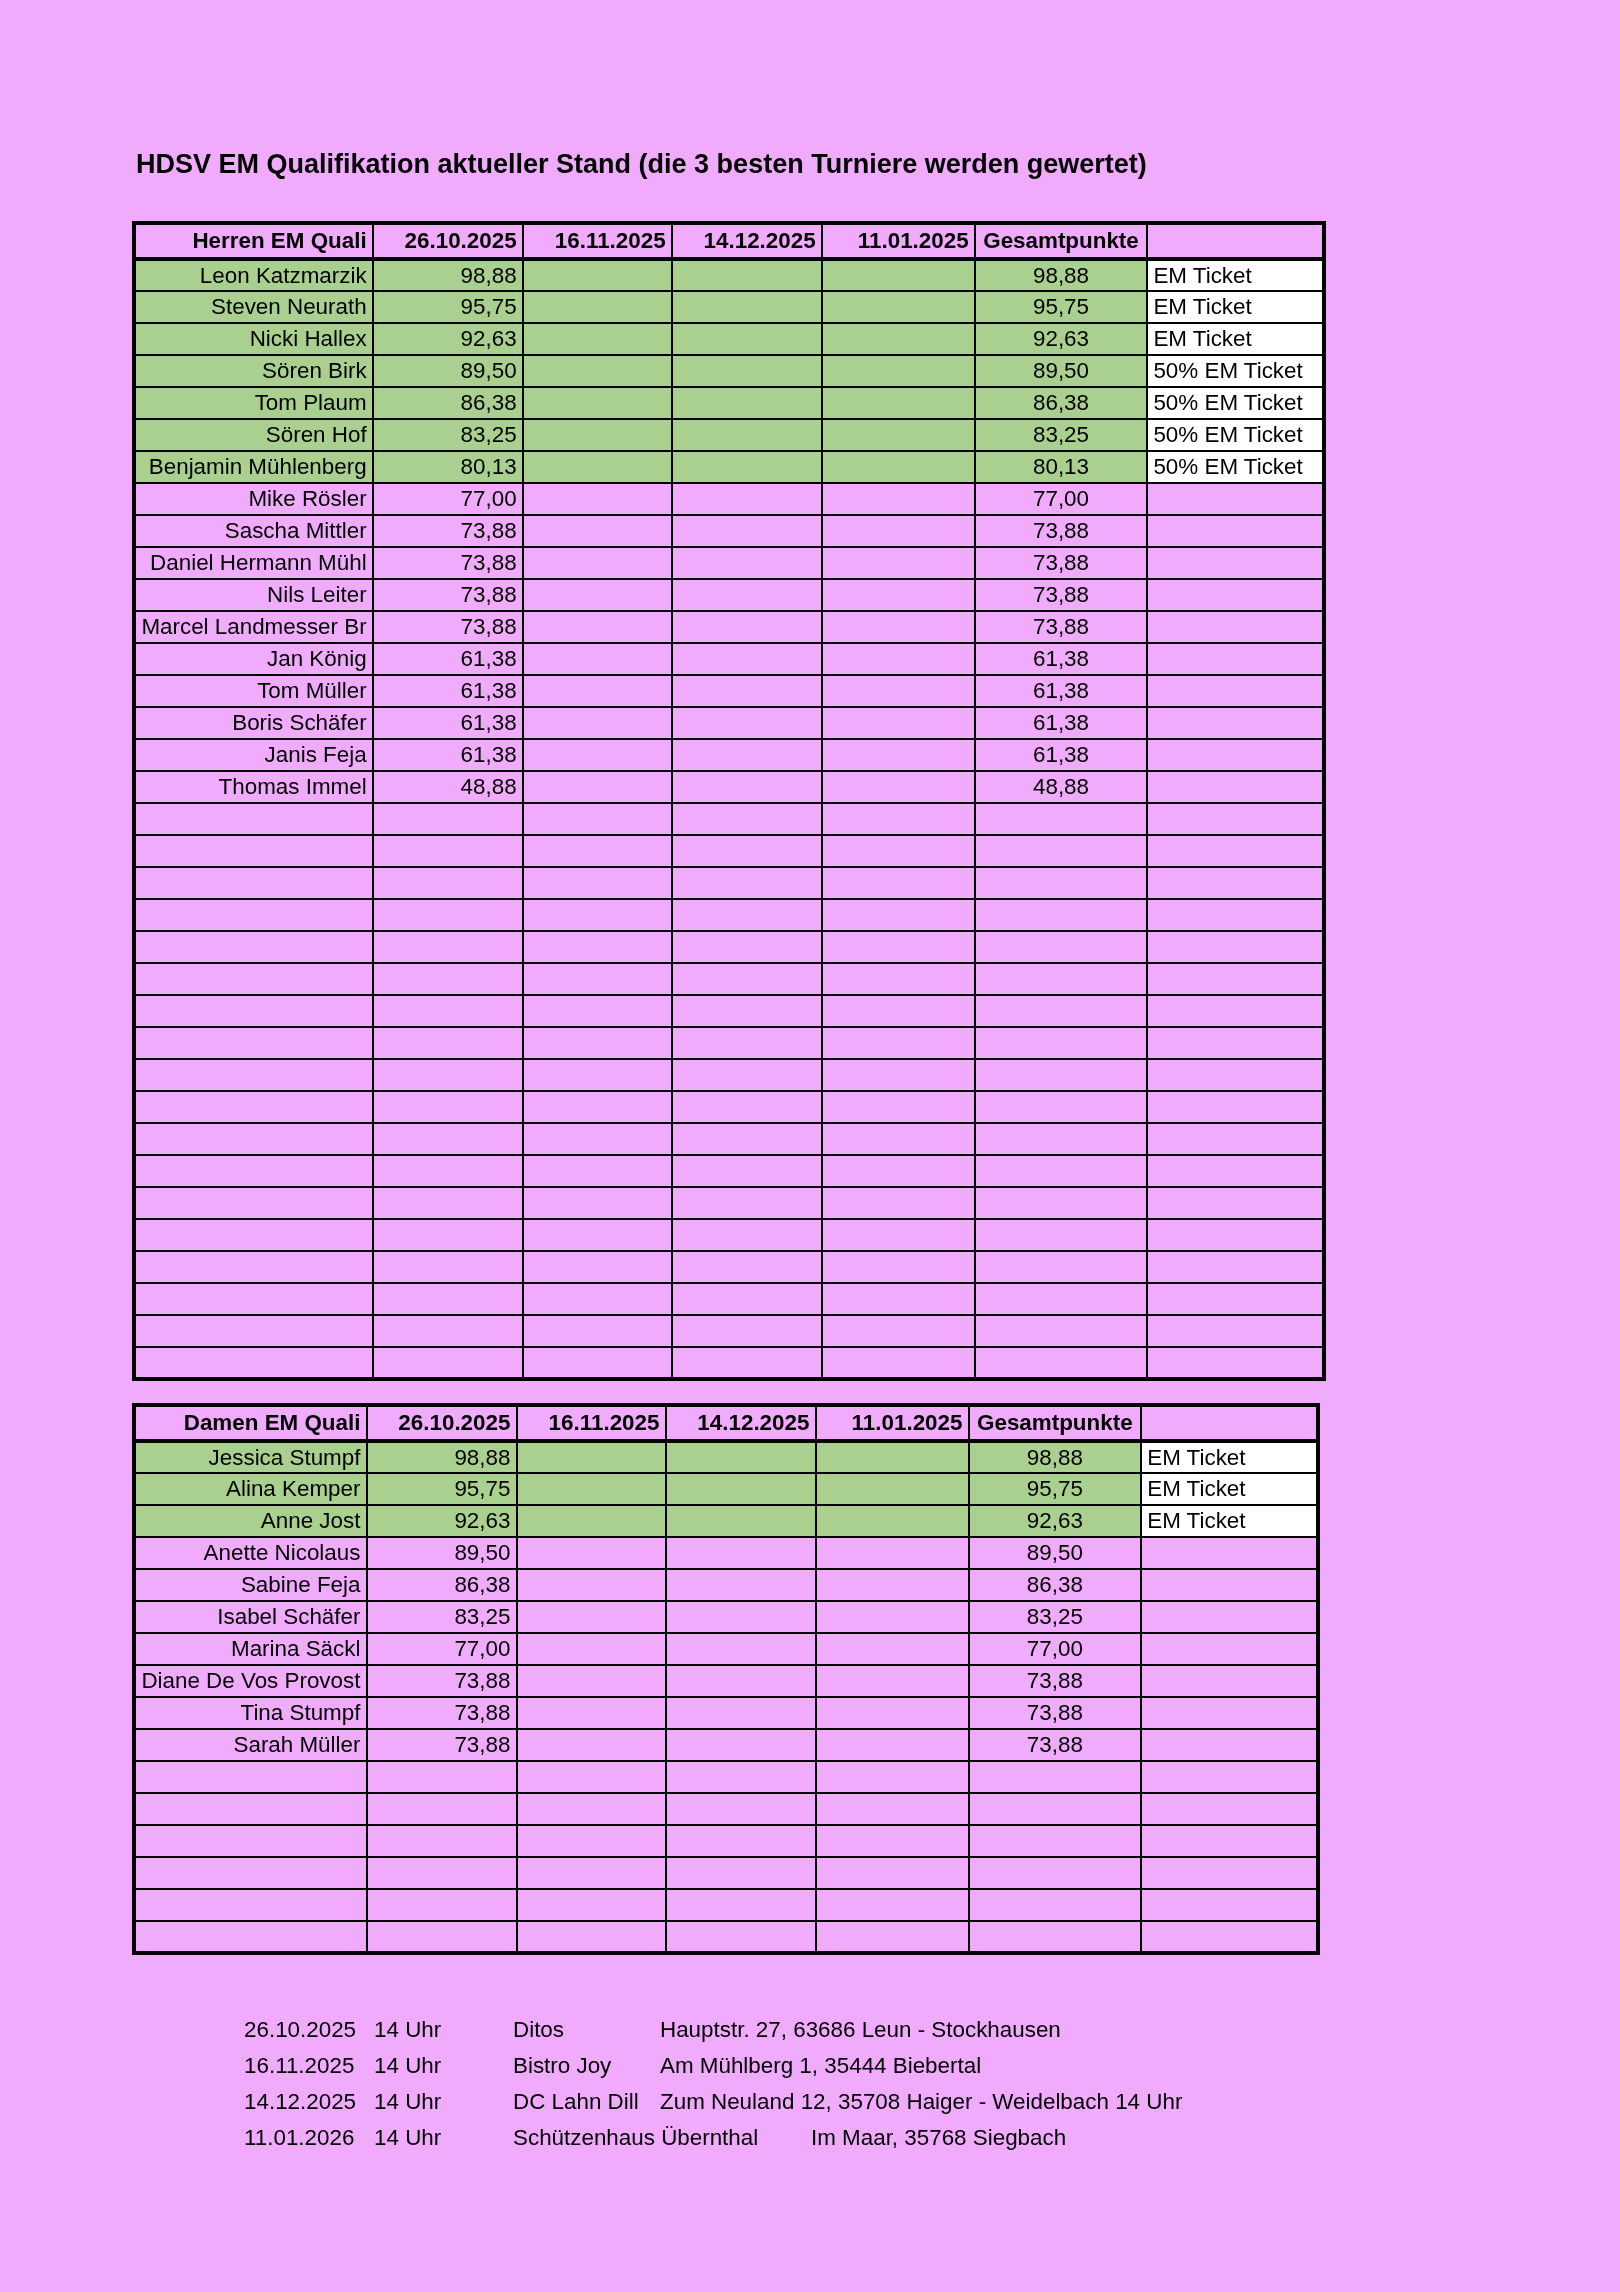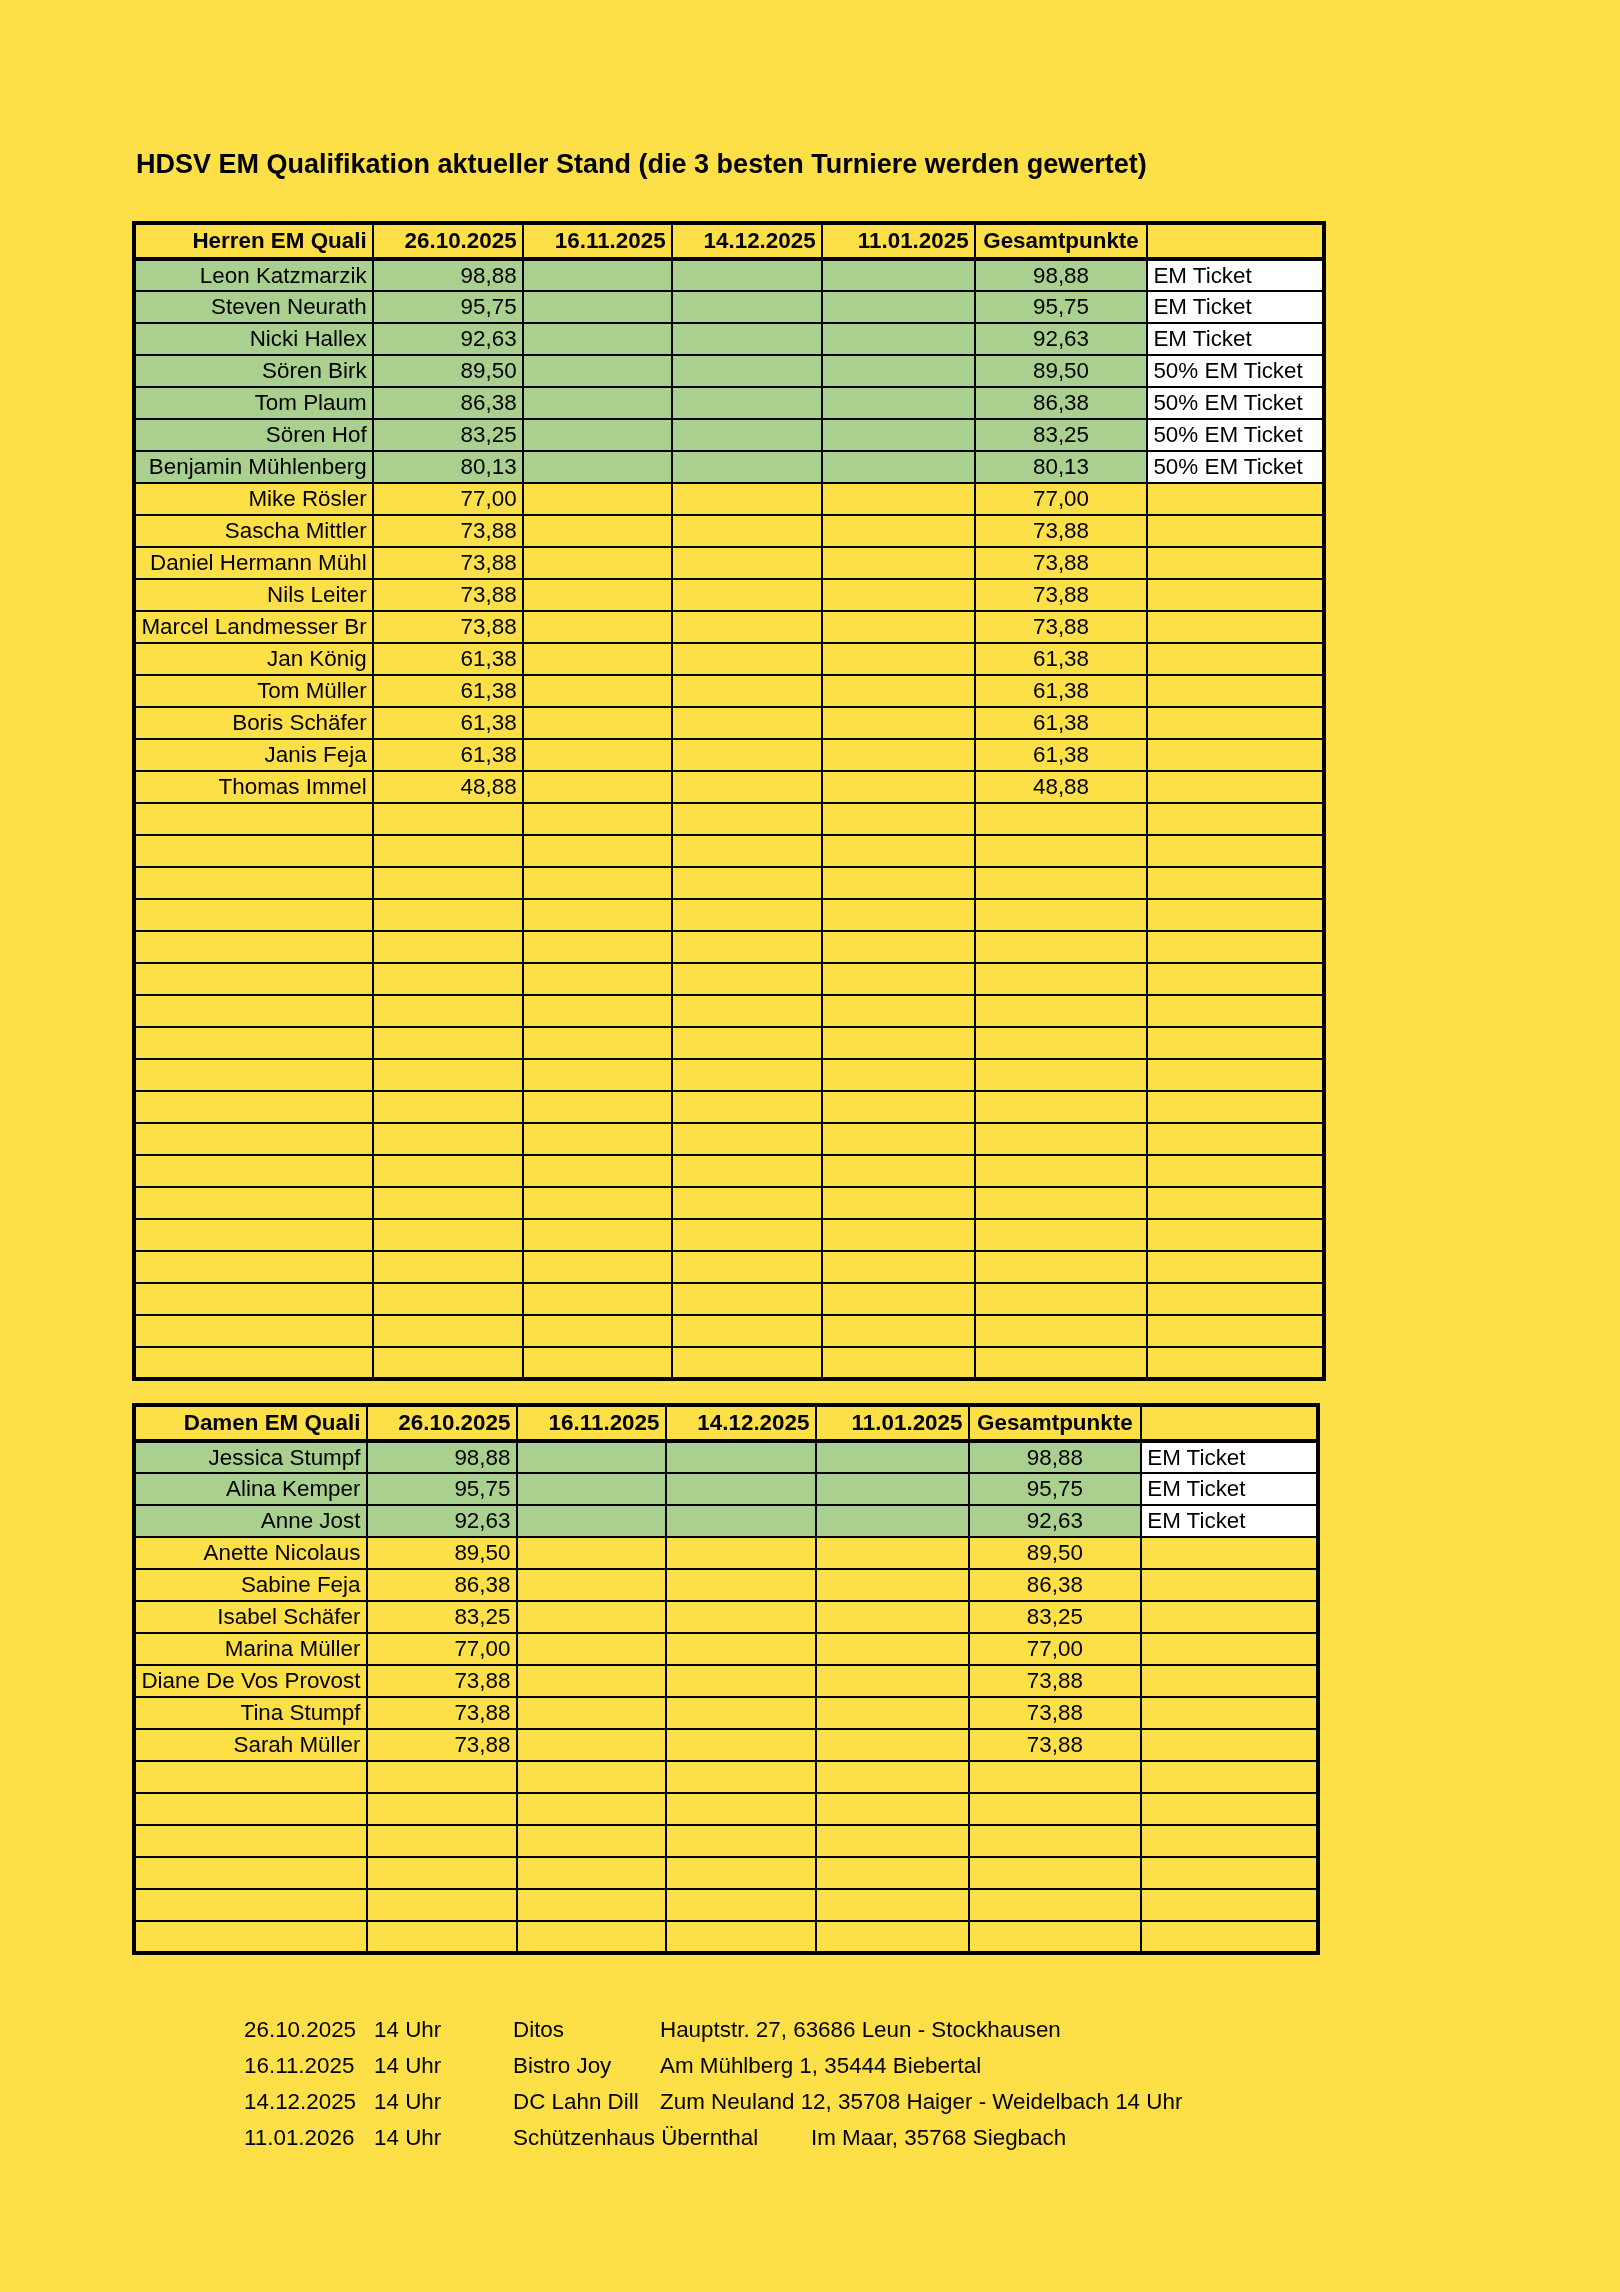--- a/index.html
+++ b/index.html
@@ -1,20 +1,20 @@
 <!DOCTYPE html>
 <html style="--hl: #a9d08e;font-size:14.3px"><head>
 <meta charset="utf-8">
 <style>
   html,body{margin:0;padding:0;background:#fff;}
   .sheet{
     position:relative;
     width:1620px;
     height:2293px;
-    background:#fde047;
+    background:#f0abfc;
     font-family:"Liberation Sans",sans-serif;
     color:#000;
     overflow:hidden;
   }
   .title{
     position:absolute;
     left:136px;
     top:149px;
     font-size:27px;
     font-weight:bold;
@@ -488,21 +488,21 @@
         <tr>
       <td class="c-name">Isabel Schäfer</td>
       <td class="c-score">83,25</td>
       <td class="c-score"></td>
       <td class="c-score"></td>
       <td class="c-score"></td>
       <td class="c-total">83,25</td>
       <td class="c-ticket"></td>
     </tr>
         <tr>
-      <td class="c-name">Marina Müller</td>
+      <td class="c-name">Marina Säckl</td>
       <td class="c-score">77,00</td>
       <td class="c-score"></td>
       <td class="c-score"></td>
       <td class="c-score"></td>
       <td class="c-total">77,00</td>
       <td class="c-ticket"></td>
     </tr>
         <tr>
       <td class="c-name small-name">Diane De Vos Provost</td>
       <td class="c-score">73,88</td>

